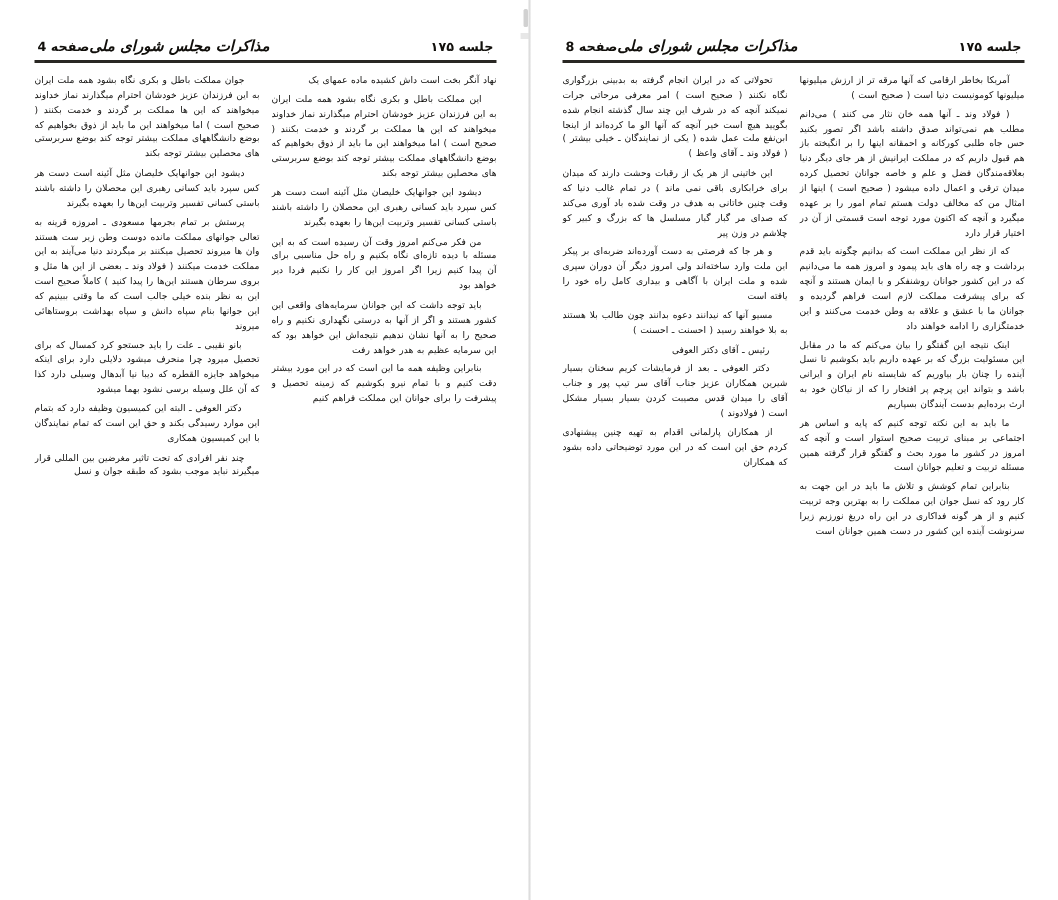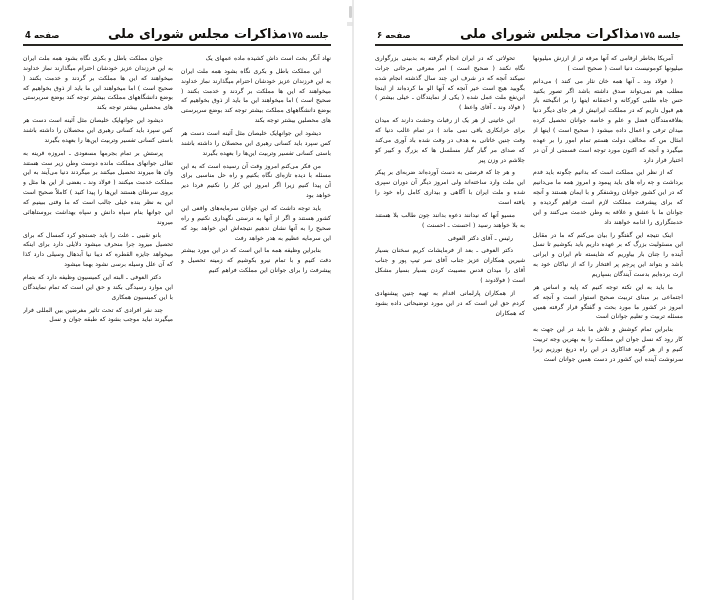--- a/index.html
+++ b/index.html
@@ -87,22 +87,23 @@
     font-size: 8.5px;
     font-weight: bold;
     color: #15130f;
     letter-spacing: .2px;
     padding: 0 2px 3px 2px;
     white-space: nowrap;
   }
   .running-head .rh-side { flex: 0 0 auto; }
   .running-head .rh-center {
     flex: 1 1 auto;
-    text-align: right;
-    font-size: 13px;
+    text-align: left;
+    font-size: 10px;
+    font-style: italic;
   }
   .rule {
     height: 0;
     border: 0;
     border-top: 2.2px solid #1b1814;
     margin: 0 0 7px 0;
     opacity: .92;
   }
 
   
@@ -144,21 +145,21 @@
   <div class="scan-speck"></div>
   <div class="scan-speck2"></div>
   <div class="gutter"></div>
 
   <div class="page page-right">
     <div class="page-inner">
 
       <div class="running-head">
         <span class="rh-side">جلسه ۱۷۵</span>
         <span class="rh-center">مذاکرات مجلس شورای ملی</span>
-        <span class="rh-side">صفحه ۶</span>
+        <span class="rh-side">صفحه 8</span>
       </div>
       <hr class="rule">
 
       <div class="columns">
 
         <div class="col" style="order:2">
           <p class="indent">تحولاتی که در ایران انجام گرفته به بدبینی بزرگواری نگاه نکنند ( صحیح است ) امر معرفی مرحاتی جرات نمیکند آنچه که در شرف این چند سال گذشته انجام شده بگویید هیچ است خیر آنچه که آنها الو ما کرده‌اند از اینجا ابن‌نفع ملت عمل شده ( یکی از نمایندگان ـ خیلی بیشتر ) ( فولاد وند ـ آقای واعظ )</p>
           <p class="indent">این خاتینی از هر یک از رقبات وحشت دارند که میدان برای خرابکاری باقی نمی ماند ) در تمام غالب دنیا که وقت چنین خاتانی به هدف در وقت شده باد آوری می‌کند که صدای مر گبار گبار مسلسل ها که بزرگ و کبیر کو چلاشم در وزن پیر</p>
           <p class="indent">و هر جا که فرصتی به دست آورده‌اند ضربه‌ای بر پیکر این ملت وارد ساخته‌اند ولی امروز دیگر آن دوران سپری شده و ملت ایران با آگاهی و بیداری کامل راه خود را یافته است</p>
           <p class="indent">مسیو آنها که نیدانند دعوه بدانند چون طالب بلا هستند به بلا خواهند رسید ( احسنت ـ احسنت )</p>

